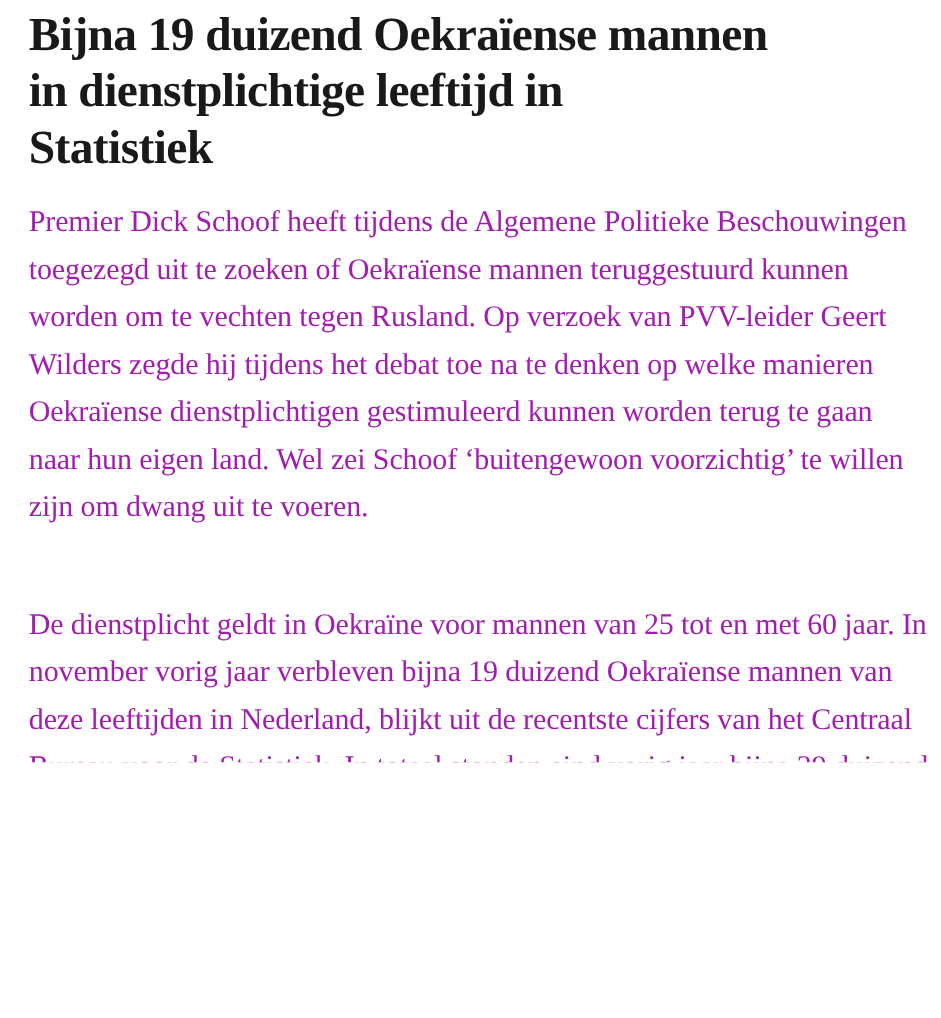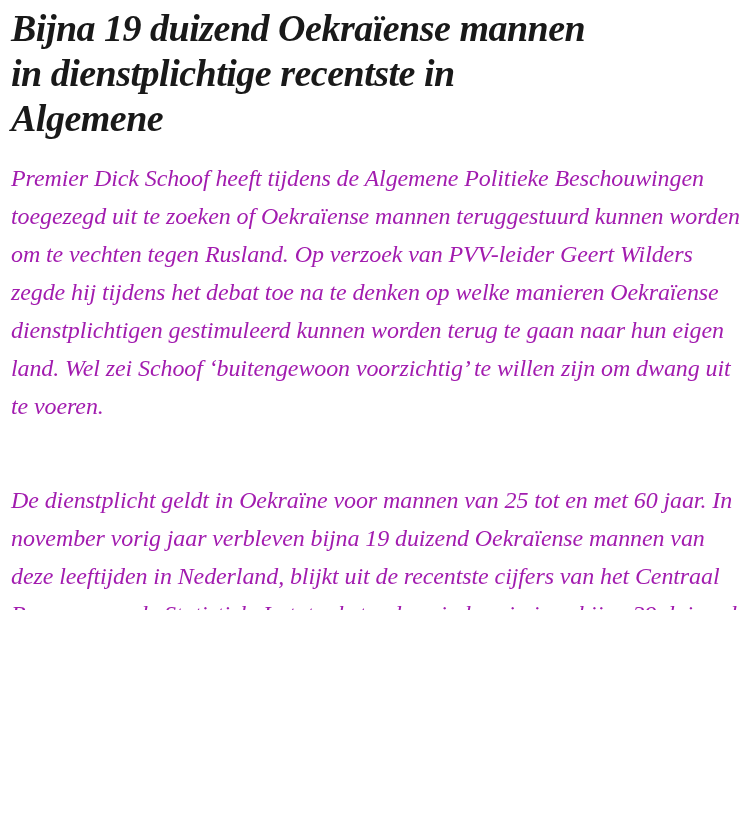--- a/index.html
+++ b/index.html
@@ -6,23 +6,22 @@
     margin: 0;
     padding: 0;
     background: #ffffff;
   }
   .page {
     width: 753px;
     height: 610px;
     overflow: hidden;
     background: #ffffff;
     box-sizing: border-box;
-    padding: 6px 10px 0 11px;
+    padding: 6px 10px 0 23px;
     font-family: "Liberation Serif", serif;
-    font-style: italic;
   }
   .headline {
     margin: 0 0 18px 0;
     max-width: 714px;
     font-family: "Liberation Serif", serif;
     font-weight: 700;
     font-size: 38px;
     line-height: 45px;
     letter-spacing: -0.5px;
     color: #191919;
@@ -43,19 +42,19 @@
     margin-bottom: 0;
   }
 </style>
 </head>
 <body>
 
 <main class="page">
   <article>
     <h1 class="headline">
       <span class="headline-line">Bijna 19 duizend Oekraïense mannen</span>
-      <span class="headline-line">in dienstplichtige recentste in</span>
-      <span class="headline-line">Algemene</span>
+      <span class="headline-line">in dienstplichtige leeftijd in</span>
+      <span class="headline-line">Statistiek</span>
     </h1>
     <p class="body-paragraph">Premier Dick Schoof heeft tijdens de Algemene Politieke Beschouwingen toegezegd uit te zoeken of Oekraïense mannen teruggestuurd kunnen worden om te vechten tegen Rusland. Op verzoek van PVV-leider Geert Wilders zegde hij tijdens het debat toe na te denken op welke manieren Oekraïense dienstplichtigen gestimuleerd kunnen worden terug te gaan naar hun eigen land. Wel zei Schoof ‘buitengewoon voorzichtig’ te willen zijn om dwang uit te voeren.</p>
     <p class="body-paragraph">De dienstplicht geldt in Oekraïne voor mannen van 25 tot en met 60 jaar. In november vorig jaar verbleven bijna 19 duizend Oekraïense mannen van deze leeftijden in Nederland, blijkt uit de recentste cijfers van het Centraal Bureau voor de Statistiek. In totaal stonden eind vorig jaar bijna 39 duizend Oekraïense mannen ingeschreven bij Nederlandse gemeenten. Ter vergelijking: het aantal Oekraïense vrouwen dat hierheen gevlucht was, lag op dat moment op ruim 63 duizend.</p>
   </article>
 </main>
 
 </body></html>

